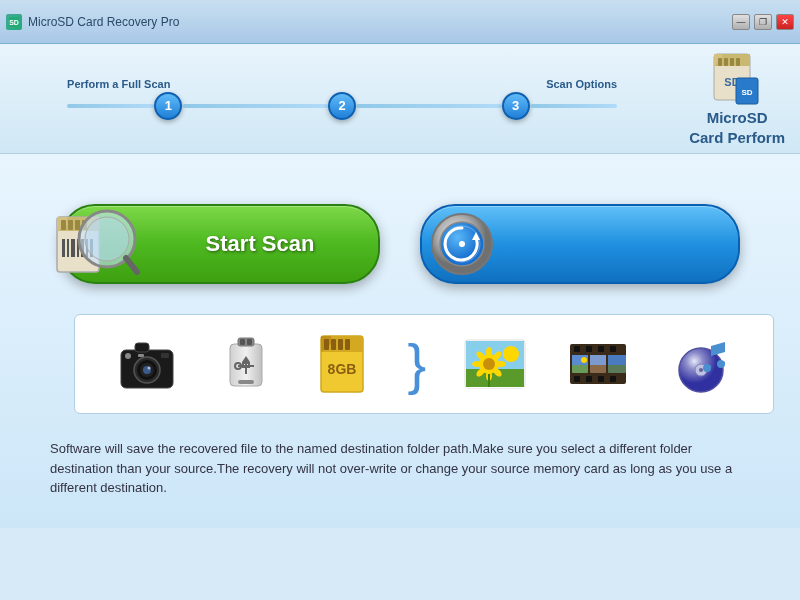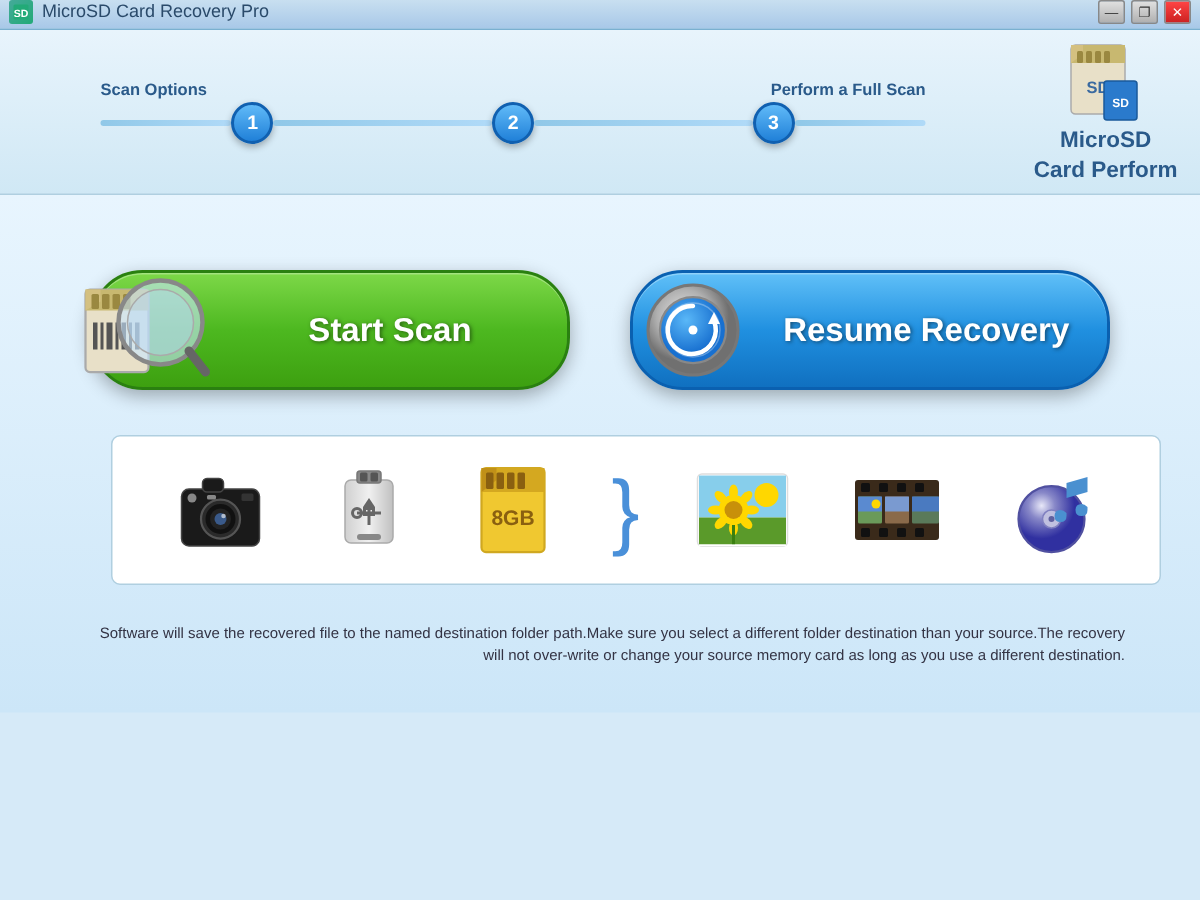--- a/index.html
+++ b/index.html
@@ -7,23 +7,23 @@
       width: 800px;
       height: 600px;
       overflow: hidden;
       font-family: Arial, sans-serif;
       background: #d6eaf8;
     }
 
     
     .titlebar {
       background: linear-gradient(to bottom, #c8dff0, #a8c8e8);
-      height: 20px;
-      display: flex;
-      align-items: flex-start;
+      height: 44px;
+      display: flex;
+      align-items: center;
       padding: 0 6px;
       border-bottom: 1px solid #7ab0d0;
     }
     .titlebar-icon {
       width: 16px;
       height: 16px;
       margin-right: 6px;
       background: linear-gradient(135deg, #4a9, #2a7);
       border-radius: 2px;
       display: flex;
@@ -156,25 +156,24 @@
 
     .strip-icon {
       display: flex;
       align-items: center;
       justify-content: center;
     }
 
     
     .footer-text {
       width: 700px;
-      font-size: 10px;
+      font-size: 13px;
       color: #334;
       line-height: 1.5;
       margin-top: 5px;
-      text-align: right;
     }
 
     
     .steps-and-logo {
       display: flex;
       align-items: center;
       background: linear-gradient(to bottom, #e8f4fc, #d0e8f5);
       padding: 6px 15px;
       border-bottom: 1px solid #b0cfe0;
     }
@@ -242,22 +241,22 @@
   <div class="titlebar-controls">
     <div class="titlebar-btn">—</div>
     <div class="titlebar-btn">❐</div>
     <div class="titlebar-btn close">✕</div>
   </div>
 </div>
 
 <div class="steps-and-logo">
   <div class="steps-inner">
     <div class="steps-labels">
+      <span class="step-lbl">Perform a Full Scan</span>
       <span class="step-lbl">Scan Options</span>
-      <span class="step-lbl">Perform a Full Scan</span>
     </div>
     <div class="steps-track">
       <div class="track-line" style="flex:0.6"></div>
       <div class="track-node">1</div>
       <div class="track-line"></div>
       <div class="track-node">2</div>
       <div class="track-line"></div>
       <div class="track-node">3</div>
       <div class="track-line" style="flex:0.6"></div>
     </div>
@@ -344,21 +343,20 @@
           </defs>
 
           <circle cx="32" cy="32" r="18" fill="none" stroke="rgba(255,255,255,0.3)" stroke-width="1"></circle>
 
           <path d="M 32 16 A 16 16 0 1 0 46 26" fill="none" stroke="white" stroke-width="3" stroke-linecap="round"></path>
           <polygon points="46,20 50,28 42,28" fill="white"></polygon>
 
           <circle cx="32" cy="32" r="3" fill="white"></circle>
         </svg>
       </div>
-      <span class="btn-text" style="margin-left:75px;">Resume Recovery</span>
     </div>
 
   </div>
 
   <div class="icons-strip">
 
     <div class="strip-icon">
       <svg width="68" height="68" viewBox="0 0 68 68">
         <rect x="8" y="20" width="52" height="38" rx="5" fill="#1a1a1a"></rect>
         <rect x="8" y="20" width="52" height="38" rx="5" fill="none" stroke="#444" stroke-width="1"></rect>

